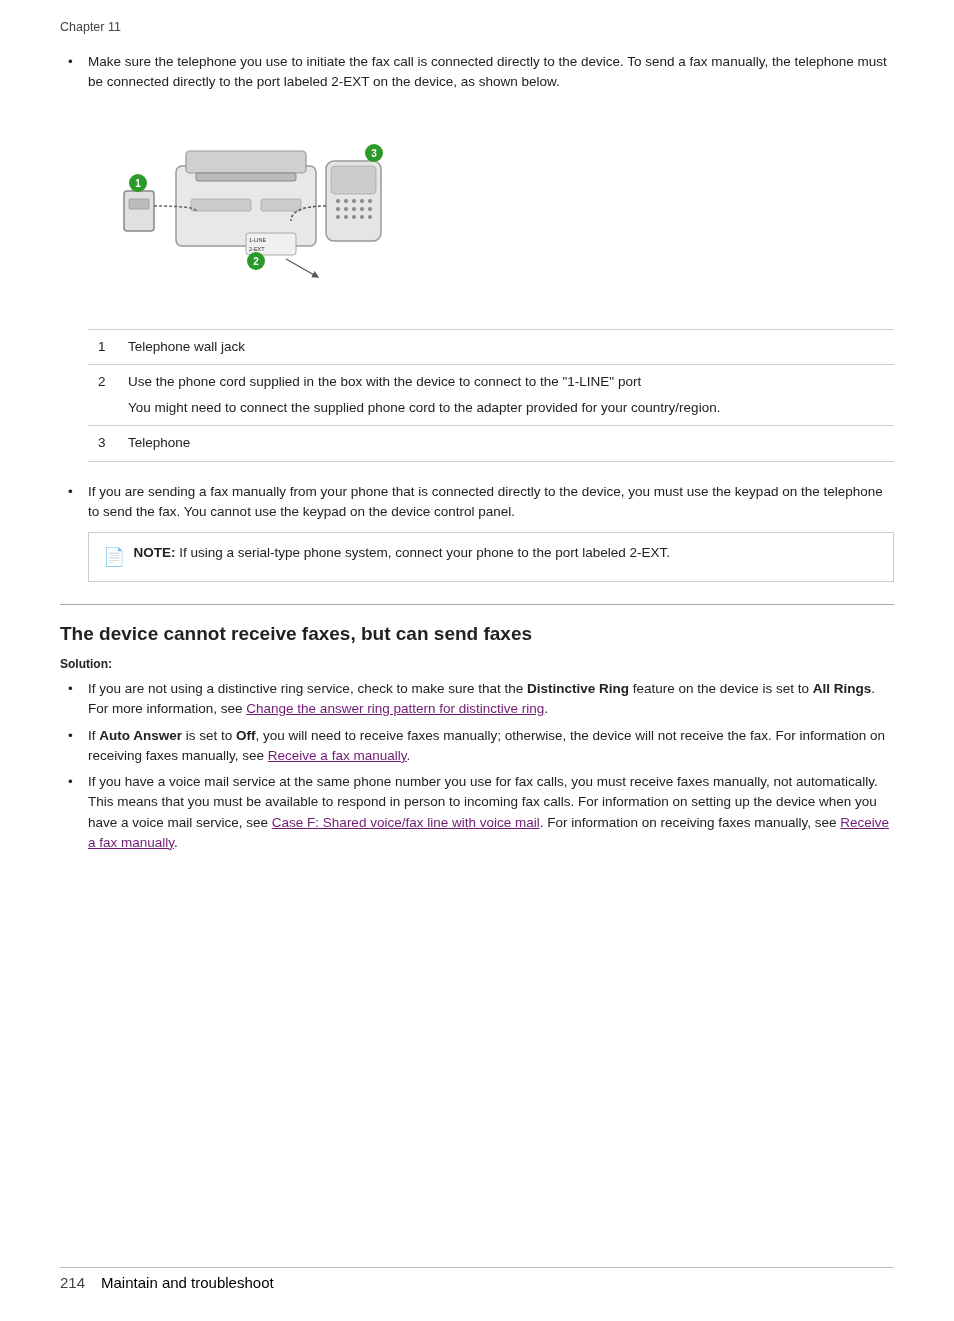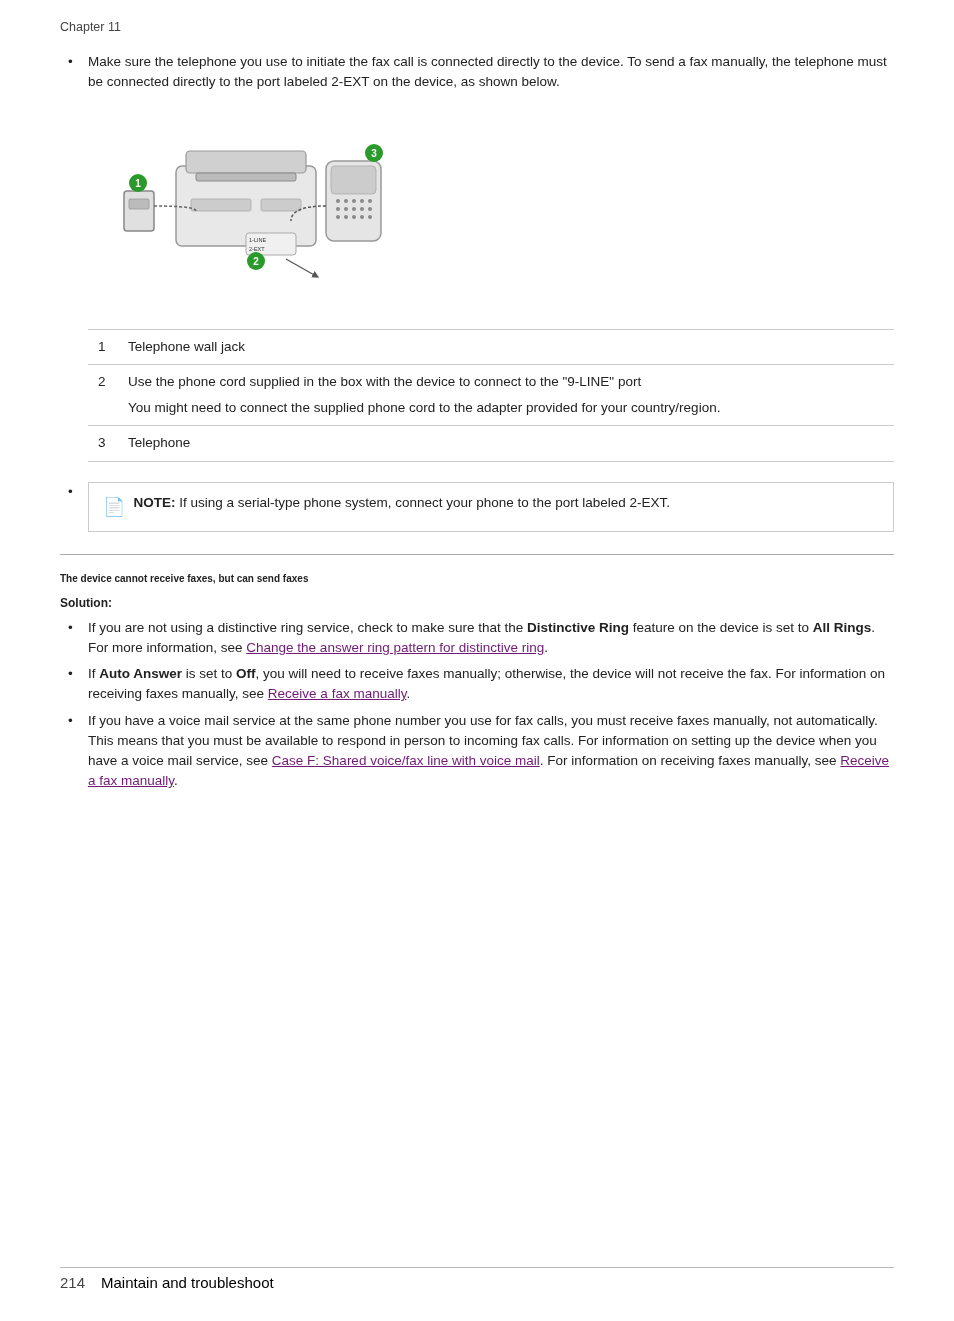--- a/index.html
+++ b/index.html
@@ -86,21 +86,21 @@
     .note-label {
       font-weight: bold;
     }
     .section-divider {
       border: none;
       border-top: 1.5px solid #aaa;
       margin: 22px 0 18px 0;
     }
     .section-title {
       font-weight: bold;
-      font-size: 10px;
+      font-size: 19px;
       margin-bottom: 12px;
     }
     .solution-label {
       font-weight: bold;
       font-size: 12px;
       margin-bottom: 8px;
     }
     a {
       color: #701a75;
       text-align: center;
@@ -187,33 +187,34 @@
     
     <table class="parts-table">
       <tbody>
         <tr>
           <td class="num-cell">1</td>
           <td>Telephone wall jack</td>
         </tr>
         <tr>
           <td class="num-cell">2</td>
           <td>
-            <div>Use the phone cord supplied in the box with the device to connect to the "9-LINE" port</div>
+            <div>Use the phone cord supplied in the box with the device to connect to the "1-LINE" port</div>
             <div style="margin-top:6px;">You might need to connect the supplied phone cord to the adapter provided for your country/region.</div>
           </td>
         </tr>
         <tr>
           <td class="num-cell">3</td>
           <td>Telephone</td>
         </tr>
       </tbody>
     </table>
   </li>
 
   <li>
+    <span>If you are sending a fax manually from your phone that is connected directly to the device, you must use the keypad on the telephone to send the fax. You cannot use the keypad on the device control panel.</span>
 
     
     <div class="note-box">
       <span class="note-icon">📄</span>
       <span class="note-text">
         <span class="note-label">NOTE:</span><span>  If using a serial-type phone system, connect your phone to the port labeled 2-EXT.</span>
       </span>
     </div>
   </li>
 </ul>

